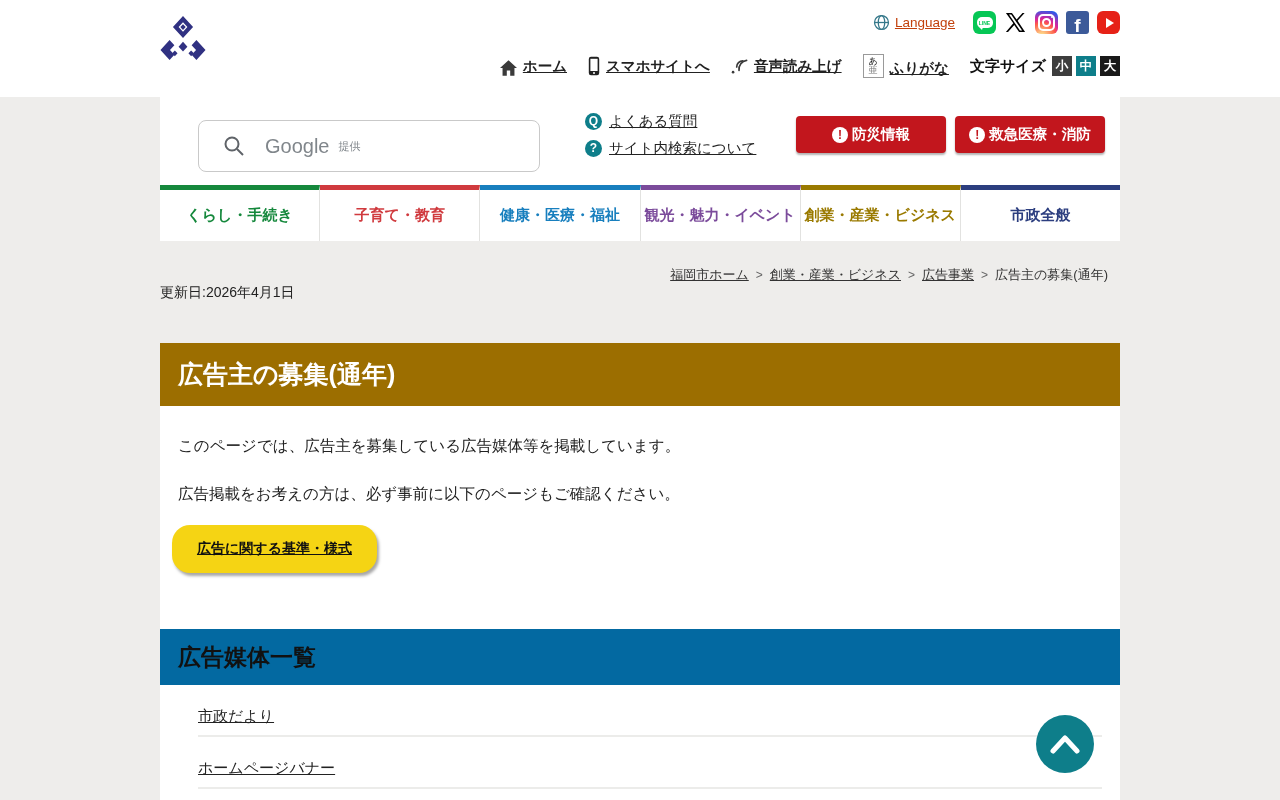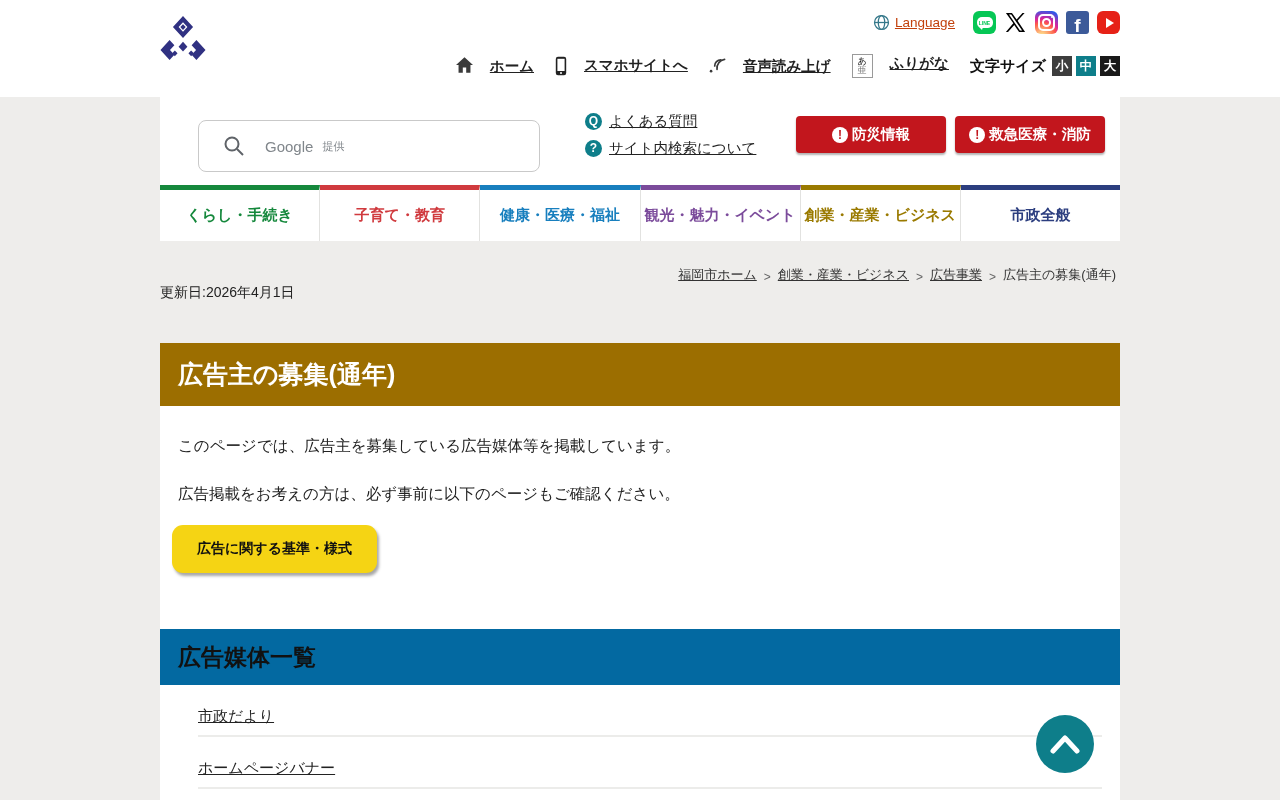--- a/index.html
+++ b/index.html
@@ -35,38 +35,38 @@
     background:radial-gradient(circle at 30% 110%, #fdf497 0%, #fd5949 45%, #d6249f 60%, #285aeb 90%); }
   .icon-ig .frame { position:absolute; inset:3px; border:2px solid #fff; border-radius:5px; }
   .icon-ig .lens { position:absolute; left:7px; top:7px; width:9px; height:9px; border:2px solid #fff; border-radius:50%; }
   .icon-ig .dot { position:absolute; right:5px; top:5px; width:2px; height:2px; background:#fff; border-radius:50%; }
   .icon-fb { background:#3c5a99; border-radius:3px; color:#fff; font-weight:bold; font-size:19px;
     display:flex; align-items:flex-end; justify-content:center; line-height:0.9; overflow:hidden; }
   .icon-yt { background:#e62117; border-radius:6px; display:flex; align-items:center; justify-content:center; }
   .icon-yt .tri { width:0; height:0; border-left:8px solid #fff; border-top:5px solid transparent; border-bottom:5px solid transparent; margin-left:2px; }
 
   .util-row { position:absolute; top:54px; right:0; display:flex; align-items:center; gap:21px; }
-  .util-link { display:flex; align-items:flex-start; gap:17px; cursor:pointer; }
+  .util-link { display:flex; align-items:flex-end; gap:6px; cursor:pointer; }
   .util-link span.lbl { font-size:14.5px; color:#222; text-decoration:underline; font-weight:bold; }
   .furi-box { width:21px; height:24px; border:1px solid #9a9a9a; background:#fff; display:flex; flex-direction:column;
     align-items:center; justify-content:center; line-height:1; }
   .furi-box .t { font-size:9px; color:#111; } .furi-box .b { font-size:9px; color:#777; }
   .size-group { display:flex; align-items:center; gap:4px; }
   .size-label { font-size:15px; font-weight:bold; color:#111; margin-right:2px; }
   .size-box { width:20px; height:20px; color:#fff; font-size:12.5px; font-weight:bold;
     display:flex; align-items:center; justify-content:center; cursor:pointer; }
 
   
   .band { height:88px; }
   .band .inner { height:100%; background:#fff; }
   .search-box { position:absolute; left:38px; top:23px; width:342px; height:52px;
     border:1px solid #c9c9c9; border-radius:8px; background:#fff;
     display:flex; align-items:center; padding-left:24px; cursor:text; }
   .search-box .mag { margin-right:20px; flex:0 0 auto; }
-  .ph-main { font-size:15px; color:#80868b; margin-right:9px; }
+  .ph-main { font-size:20px; color:#80868b; margin-right:9px; }
   .ph-sub { font-size:11px; color:#80868b; }
 
   .quick { position:absolute; left:425px; top:11px; display:flex; flex-direction:column; gap:1px; }
   .quick-item { display:flex; align-items:center; gap:7px; height:26px; cursor:pointer; }
   .q-badge { width:17px; height:17px; border-radius:50%; background:#0e7e8a; color:#fff;
     font-size:12px; font-weight:bold; display:flex; align-items:center; justify-content:center; flex:0 0 auto; }
   .quick-item span.lbl { font-size:14.5px; color:#222; text-decoration:underline; }
 
   .emergency { position:absolute; right:15px; top:19px; display:flex; gap:9px; }
   .em-btn { width:150px; height:37px; border:none; border-radius:4px; color:#fff;
@@ -77,37 +77,37 @@
 
   
   .tabs { height:56px; }
   .tabs .inner { height:100%; display:flex; }
   .tab { flex:1; background:#fff; border-top:5px solid #888; border-right:1px solid #e2e2e0;
     display:flex; align-items:center; justify-content:center; font-size:15px; font-weight:bold; cursor:pointer; }
   .tab:last-child { border-right:none; }
 
   
   .crumb-zone { height:102px; }
-  .breadcrumb { position:absolute; right:4px; top:25px; display:flex; align-items:flex-end; gap:7px; font-size:13px; }
+  .breadcrumb { position:absolute; right:12px; top:25px; display:flex; align-items:center; gap:7px; font-size:13px; }
   .crumb-link { color:#333; text-decoration:underline; cursor:pointer; }
   .crumb-sep { color:#666; font-size:12px; }
   .crumb-current { color:#333; }
   .update-date { position:absolute; left:0; top:43px; font-size:14px; color:#222; }
 
   
   .main { background:#fff; min-height:457px; padding-bottom:10px; }
   .page-title { height:63px; line-height:63px; background:#9c6e00; color:#fff;
     font-size:25px; font-weight:bold; padding-left:18px; margin:0; }
   .para { font-size:15.5px; color:#222; margin:0; padding:0 18px; line-height:1.4; }
   .para-1 { padding-top:29px; }
   .para-2 { padding-top:26px; }
   .btn-wrap { padding:21px 0 0 12px; }
-  .yellow-btn { display:inline-block; background:#f5d414; border:none; border-radius:11px;
+  .yellow-btn { display:inline-block; background:#f5d414; border:none; border-radius:18px;
     padding:15px 25px; font-family:inherit; font-size:14px; font-weight:bold; color:#111;
-    cursor:pointer; box-shadow:2px 3px 3px rgba(0,0,0,0.35); }
+    text-decoration:underline; cursor:pointer; box-shadow:2px 3px 3px rgba(0,0,0,0.35); }
   .section-title { height:56px; line-height:56px; background:#dcc095; color:#111;
     font-size:23px; font-weight:bold; padding-left:18px; margin:56px 0 0 0; }
   .media-list { list-style:none; margin:0; padding:0; }
   .media-item { margin:0 18px 0 38px; padding:22px 0 9px 0; border-bottom:2px solid #ececea; }
   .media-link { font-size:15px; color:#222; text-decoration:underline; cursor:pointer; }
 
   
   .scroll-top { position:absolute; left:1036px; top:715px; width:58px; height:58px; border-radius:50%;
     background:#0e7e8a; border:none; display:flex; align-items:center; justify-content:center;
     cursor:pointer; z-index:20; }

